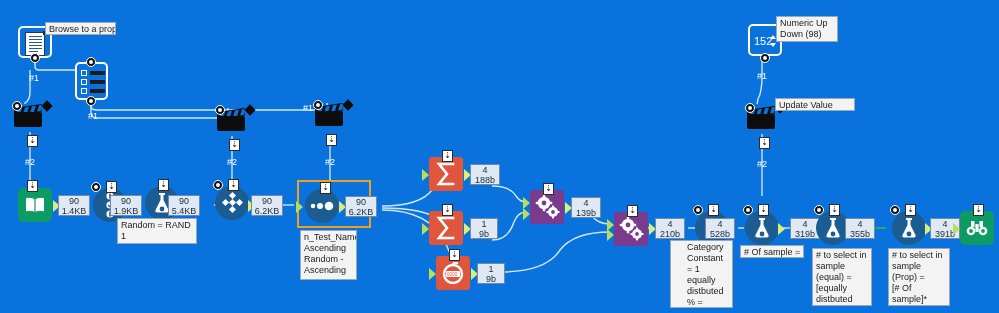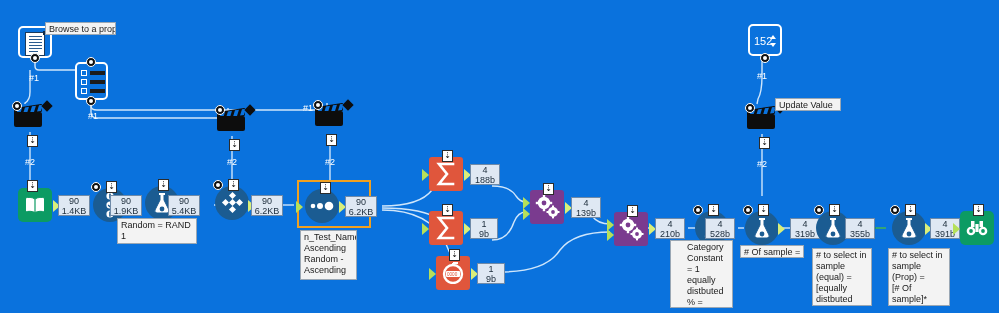--- a/index.html
+++ b/index.html
@@ -218,34 +218,35 @@
   </div>
   <div class="dot-badge" style="left:313px;top:100px;"></div>
   <div class="badge" style="left:326px;top:134px;">⇣</div>
 
   <div class="iface" style="left:748px;top:24px;width:34px;height:32px;">
     <div class="numglyph">152</div>
     <div style="position:absolute;right:4px;top:9px;width:0;height:0;border-left:3px solid transparent;border-right:3px solid transparent;border-bottom:4px solid #fff;"></div>
     <div style="position:absolute;right:4px;top:17px;width:0;height:0;border-left:3px solid transparent;border-right:3px solid transparent;border-top:4px solid #fff;"></div>
   </div>
   <div class="dot-badge" style="left:760px;top:53px;"></div>
+  <div class="anno" style="left:776px;top:16px;width:62px;height:26px;">Numeric Up Down (98)</div>
 
   <div class="clap" style="left:747px;top:105px;width:34px;height:28px;">
     <div class="top">
         <b style="left:3px;"></b>
         <b style="left:10px;"></b>
         <b style="left:17px;"></b>
         <b style="left:24px;"></b>
       </div>
     <div class="body"></div>
     <div class="knob"></div>
   </div>
   <div class="dot-badge" style="left:745px;top:103px;"></div>
   <div class="badge" style="left:759px;top:137px;">⇣</div>
-  <div class="anno one" style="left:775px;top:98px;width:66px;height:13px;">Update Value</div>
+  <div class="anno one" style="left:775px;top:98px;width:80px;height:13px;">Update Value</div>
 
   <div class="node" style="left:18px;top:188px;">
     <div class="glyph sq green" style="border-radius:5px;">
       <svg width="22" height="18" viewBox="0 0 22 18">
         <path d="M11 3 C8 1,4 1,1.5 2 L1.5 16 C4 15,8 15,11 16.5 C14 15,18 15,20.5 16 L20.5 2 C18 1,14 1,11 3 Z" fill="#ffffff" stroke="#0c9b63" stroke-width="1"></path>
         <line x1="11" y1="3" x2="11" y2="16.5" stroke="#0c9b63" stroke-width="1.2"></line>
       </svg>
     </div>
   </div>
   <div class="badge" style="left:27px;top:180px;">⇣</div>

